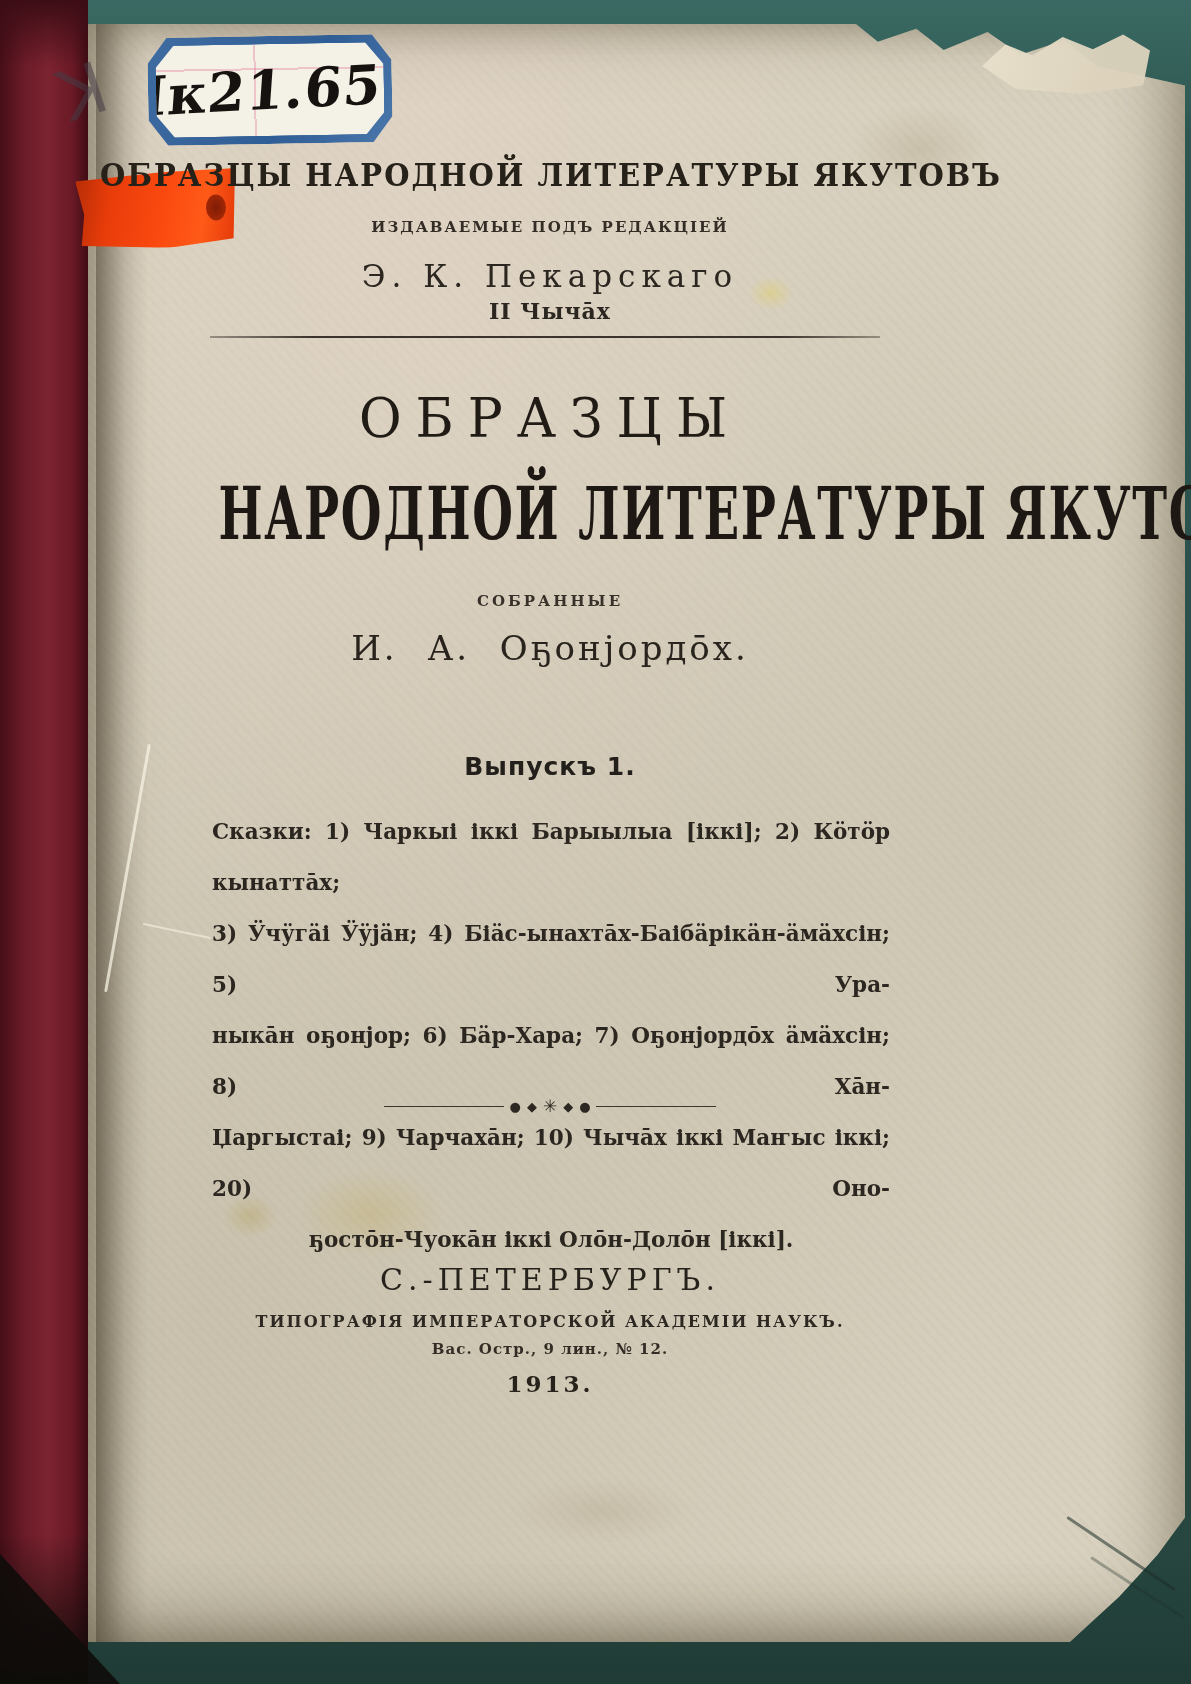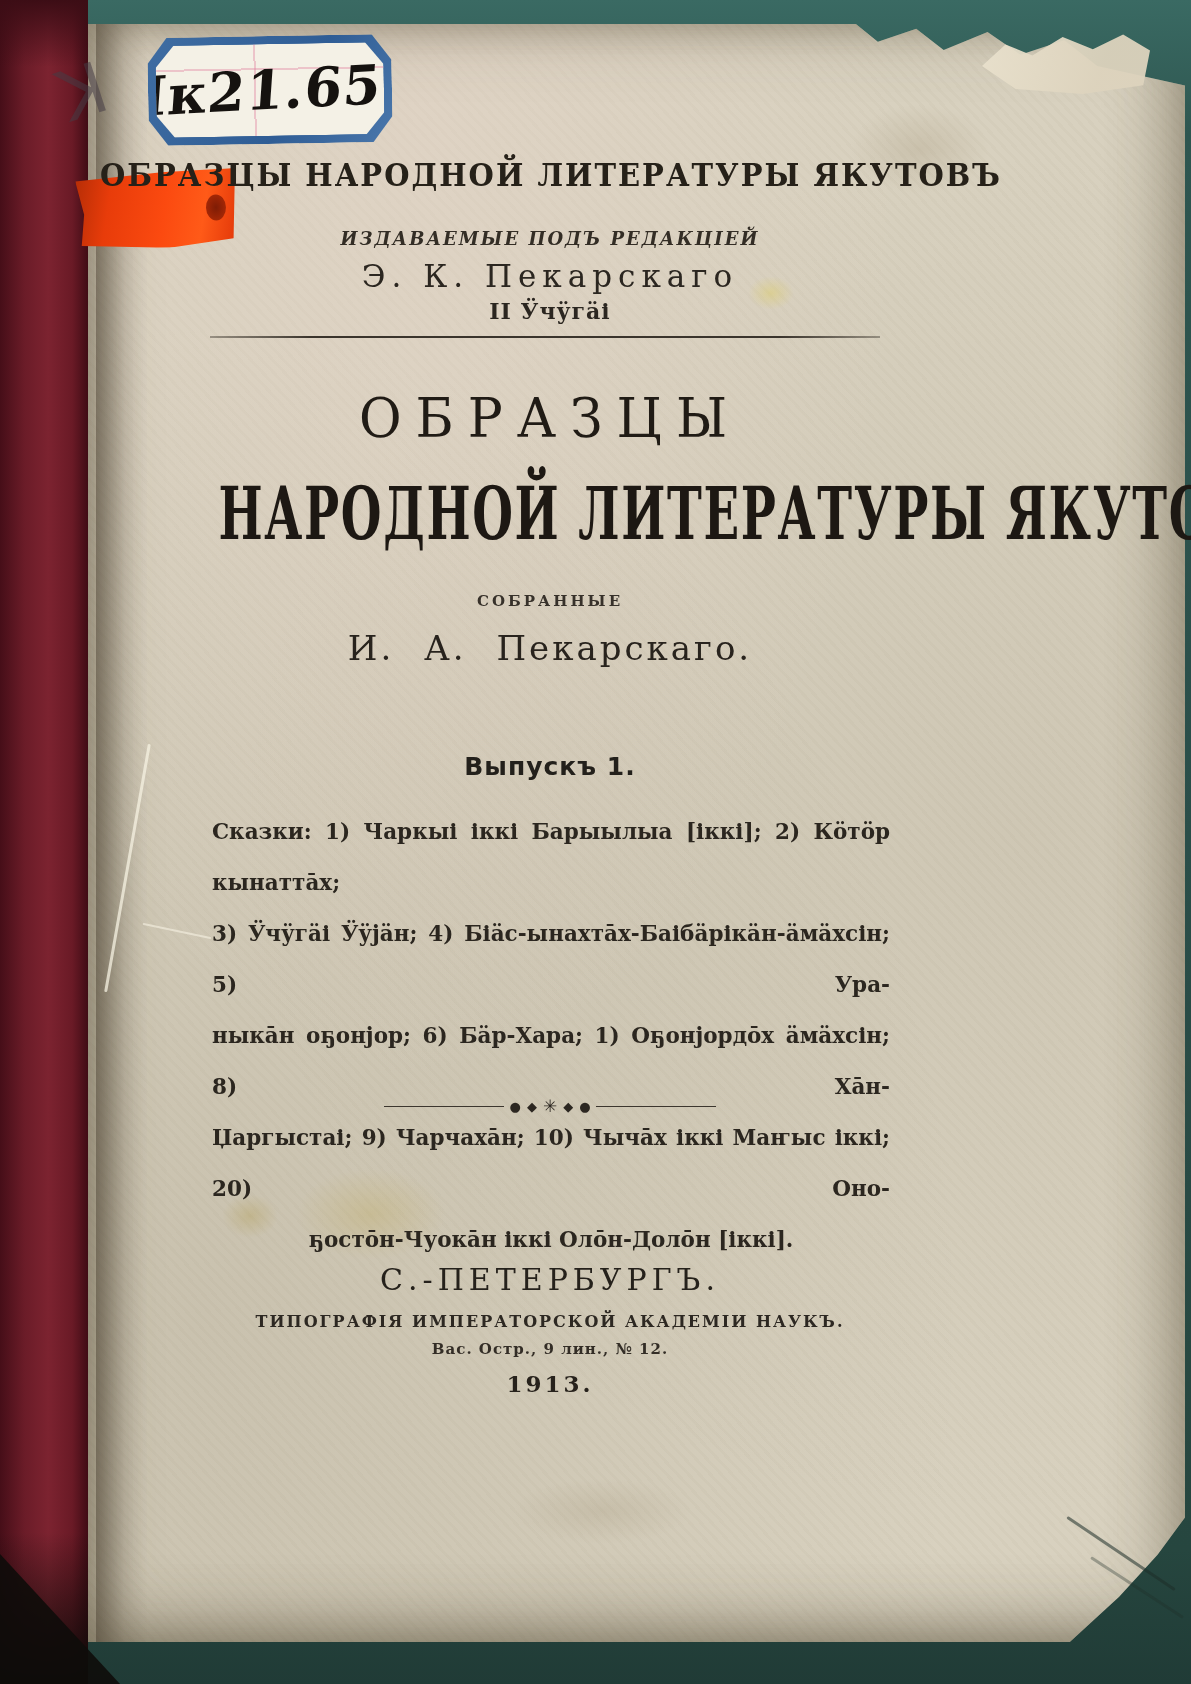--- a/index.html
+++ b/index.html
@@ -101,21 +101,21 @@
     position:absolute;right:10px;top:26px;width:20px;height:26px;border-radius:50%;
     background:radial-gradient(ellipse,#7e1c05,#a32706 70%,rgba(163,39,6,0));
   }
   
   .col{position:absolute;left:100px;top:0;width:900px;text-align:center;color:#2a2520;}
   .t{position:absolute;left:0;width:100%;}
   .series-title{
     top:158px;font-size:29px;font-weight:bold;letter-spacing:2px;color:#262119;
     transform:scaleY(1.12);white-space:nowrap;
   }
-  .edited{top:228px;font-size:18px;font-weight:bold;letter-spacing:2px;color:#332d25;font-style:italic;}
+  .edited{top:218px;font-size:15px;font-weight:bold;letter-spacing:2px;color:#332d25;}
   .editor{top:258px;font-size:31px;letter-spacing:6px;color:#2b2620;}
   .part{top:298px;font-size:22px;font-weight:bold;letter-spacing:1px;color:#2b2620;}
   .rule{
     position:absolute;left:110px;top:336px;width:670px;height:2px;
     background:linear-gradient(90deg,rgba(50,44,36,.4),#3a342c 15%,#3a342c 85%,rgba(50,44,36,.4));
   }
   .title1{top:388px;font-size:52px;letter-spacing:14px;color:#201b15;transform:scaleY(1.05);}
   .title2{top:470px;}
   .title2 .stretch{
     display:inline-block;font-size:57px;font-weight:bold;letter-spacing:2px;color:#1d1813;
@@ -171,38 +171,38 @@
   </div>
 
   <div class="sticker">
     <div class="sticker-dot"></div>
   </div>
 
   <div class="col">
     <div class="t series-title">ОБРАЗЦЫ НАРОДНОЙ ЛИТЕРАТУРЫ ЯКУТОВЪ</div>
     <div class="t edited">ИЗДАВАЕМЫЕ ПОДЪ РЕДАКЦІЕЙ</div>
     <div class="t editor">Э. К. Пекарскаго</div>
-    <div class="t part">II Ӱчӱгäі</div>
+    <div class="t part">II Чычāх</div>
     <div class="rule"></div>
 
     <div class="t title1">ОБРАЗЦЫ</div>
     <div class="t title2">
       <span class="stretch">НАРОДНОЙ ЛИТЕРАТУРЫ ЯКУТОВЪ</span>
     </div>
 
     <div class="t collected">СОБРАННЫЕ</div>
-    <div class="t author">И. А. Пекарскаго.</div>
+    <div class="t author">И. А. Оҕонjордōх.</div>
     <div class="t issue">Выпускъ 1.</div>
   </div>
 
   <div class="col">
     <div class="contents">
       <div class="line">Сказки: 1) Чаркыі іккі Барыылыа [іккі]; 2) Кöтöр кынаттāх;</div>
       <div class="line">3) Ӱчӱгäі Ӱӱjäн; 4) Біäс-ынахтāх-Баібäрікäн-äмäхсін; 5) Ура-</div>
-      <div class="line">ныкāн оҕонjор; 6) Бäр-Хара; 1) Оҕонjордōх äмäхсін; 8) Хāн-</div>
+      <div class="line">ныкāн оҕонjор; 6) Бäр-Хара; 7) Оҕонjордōх äмäхсін; 8) Хāн-</div>
       <div class="line">Џаргыстаі; 9) Чарчахāн; 10) Чычāх іккі Маҥыс іккі; 20) Оно-</div>
       <div class="line last">ҕостōн-Чуокāн іккі Олōн-Долōн [іккі].</div>
     </div>
 
     <div class="ornament">
       <span class="orn-line"></span>
       <span class="orn-glyph">●</span>
       <span class="orn-glyph">◆</span>
       <span class="orn-glyph big">✳</span>
       <span class="orn-glyph">◆</span>

